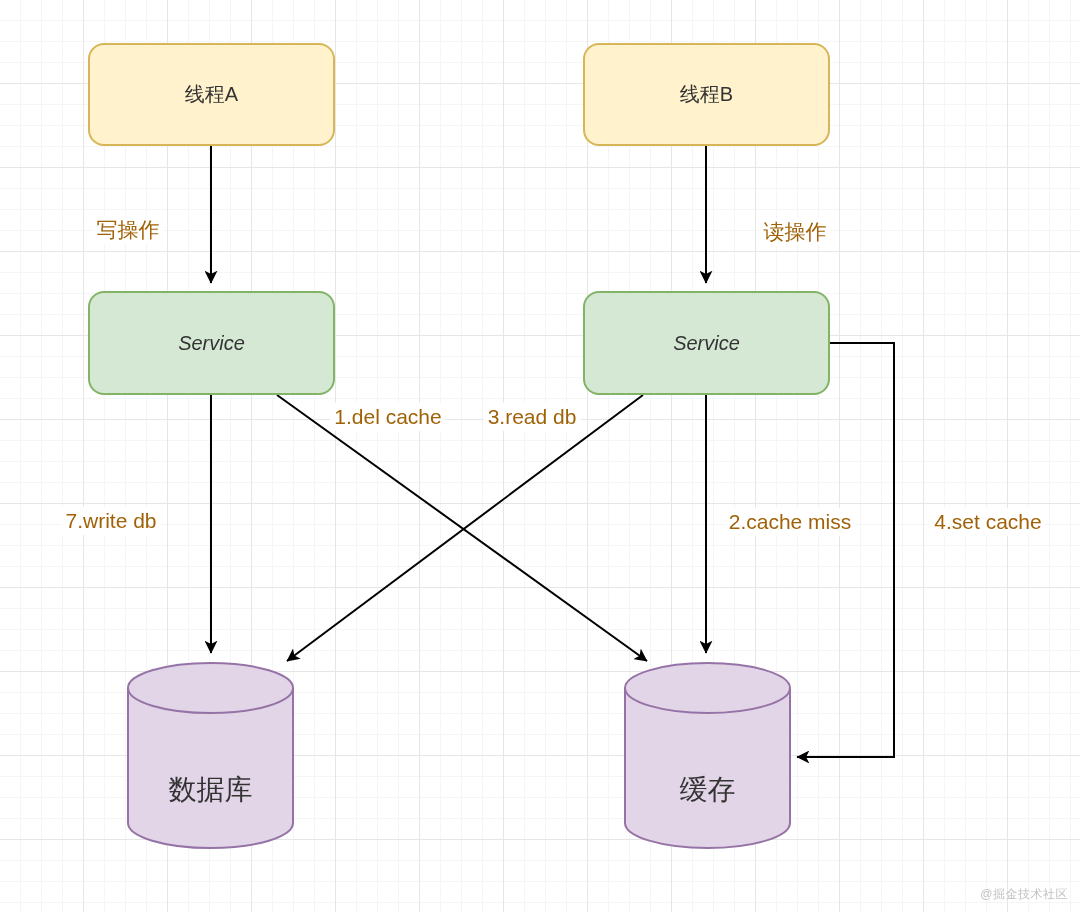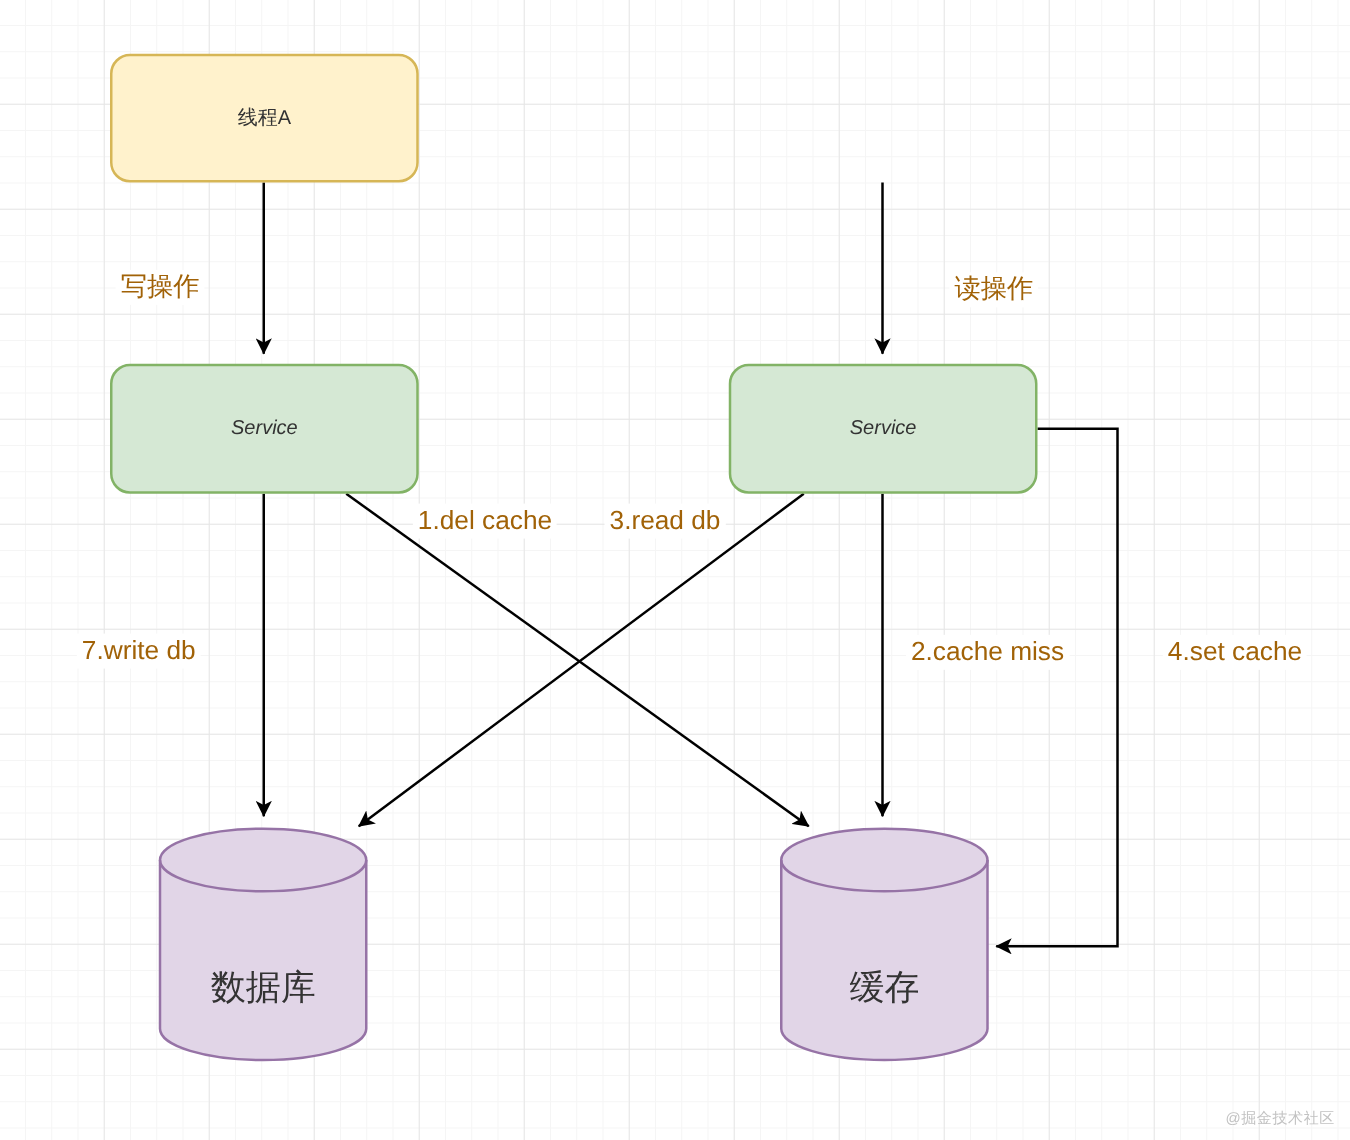--- a/index.html
+++ b/index.html
@@ -27,21 +27,21 @@
     width: 1080px;
     height: 912px;
   }
   .node {
     position: absolute;
     box-sizing: border-box;
     border-radius: 16px;
     display: flex;
     align-items: center;
     justify-content: center;
-    font-size: 16px;
+    font-size: 20px;
     color: #333333;
   }
   .node.yellow {
     background: #FFF2CC;
     border: 2px solid #D6B656;
   }
   .node.green {
     background: #D5E8D4;
     border: 2px solid #82B366;
     font-style: italic;
@@ -115,20 +115,23 @@
     <path class="edge-path" marker-end="url(#arrowhead)" d="M706 395 L706 653"></path>
     <path class="edge-path" marker-end="url(#arrowhead)" d="M277 395 L647 661"></path>
     <path class="edge-path" marker-end="url(#arrowhead)" d="M643 395 L287 661"></path>
     <path class="edge-path" marker-end="url(#arrowhead)" d="M830 343 L894 343 L894 757 L797 757"></path>
   </svg>
 
   <div class="node yellow" style="left:88px; top:43px; width:247px; height:103px;">
     <span>线程A</span>
   </div>
 
+  <div class="node yellow" style="left:583px; top:43px; width:247px; height:103px;">
+    <span>线程B</span>
+  </div>
 
   <div class="node green" style="left:88px; top:291px; width:247px; height:104px;">
     <span>Service</span>
   </div>
 
   <div class="node green" style="left:583px; top:291px; width:247px; height:104px;">
     <span>Service</span>
   </div>
 
   <div class="cyl-label" style="left:128px; top:771px;">数据库</div>

